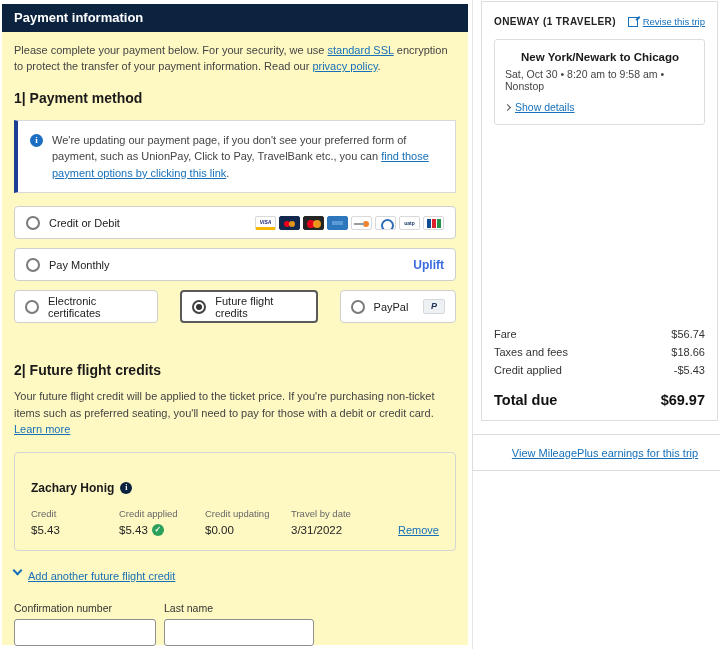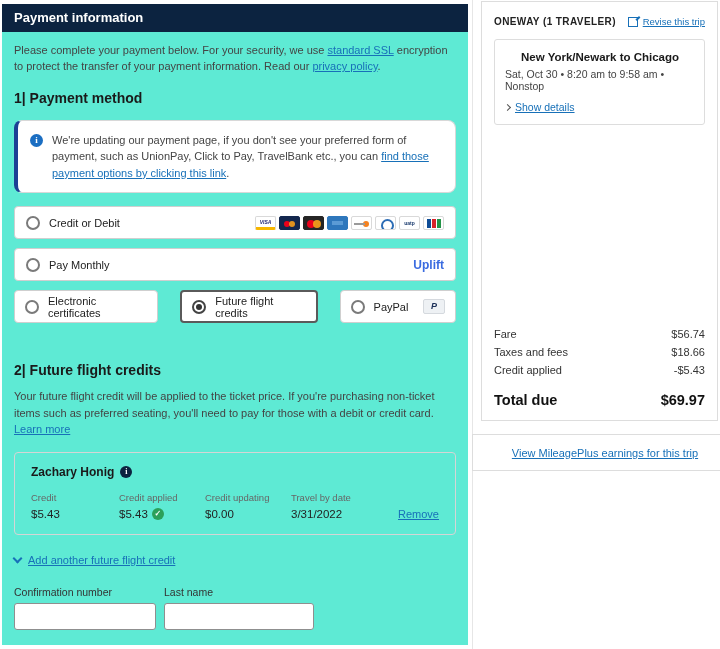--- a/index.html
+++ b/index.html
@@ -10,36 +10,36 @@
     background:#ffffff;
     color:#333;
     overflow:hidden;
     font-size:11px;
   }
   .link { color:#1770b8; text-decoration:underline; cursor:pointer; }
 
   
   .left-panel {
     position:absolute; left:2px; top:4px; width:466px; height:641px;
-    background:#5eead4;
+    background:#fef9c3;
   }
   .col-divider {
     position:absolute; left:472px; top:0; width:1px; height:649px; background:#e6e6e6;
   }
   .panel-header {
     height:28px; background:#0c2340; color:#fff;
     font-size:13px; font-weight:bold; line-height:28px; padding-left:12px;
   }
   .left-body { padding:0 12px; }
   .intro { margin-top:11px; font-size:11px; line-height:1.45; color:#444; }
   .h-section { margin-top:15px; font-size:14px; font-weight:bold; color:#1a1a1a; }
 
   .notice-box {
     margin-top:14px; border:1px solid #d8d8d8; border-left:4px solid #1c3f94;
-    border-radius:8px; padding:11px 12px; display:flex; gap:9px;
+    border-radius:0; padding:11px 12px; display:flex; gap:9px;
     font-size:11px; line-height:1.5; color:#444; background:#fff;
   }
   .info-icon {
     flex:0 0 13px; width:13px; height:13px; border-radius:50%;
     background:#1b6ec2; margin-top:2px; position:relative;
   }
   .info-icon::before {
     content:"i"; position:absolute; left:0; top:0; width:13px; height:13px;
     color:#fff; font-size:9px; font-weight:bold; font-family:"Liberation Serif",serif;
     text-align:center; line-height:13px;
@@ -104,38 +104,38 @@
   }
   .paypal-badge::before {
     content:"P"; position:absolute; left:0; right:0; top:1px; text-align:center;
     font-size:9px; font-weight:bold; font-style:italic; color:#1b2f57;
   }
 
   .desc { margin-top:10px; font-size:11px; line-height:1.5; color:#444; }
 
   .credit-card-box {
     margin-top:14px; border:1px solid #d5d5d5; border-radius:4px;
-    padding:12px 16px 14px 16px;
+    padding:28px 16px 14px 16px;
   }
   .cc-name-row { display:flex; align-items:center; gap:6px; }
   .cc-name { font-size:12px; font-weight:bold; color:#1a1a1a; }
   .cc-info-icon { width:12px; height:12px; border-radius:50%; background:#0c2340; position:relative; }
   .cc-info-icon::before { content:"i"; position:absolute; left:0; width:12px; text-align:center;
     color:#fff; font-size:8px; line-height:12px; font-family:"Liberation Serif",serif; font-weight:bold; }
   .cc-cols { display:flex; margin-top:13px; align-items:flex-end; }
   .cc-col { }
   .cc-col-label { font-size:9.5px; color:#666; }
   .cc-col-value { font-size:11.5px; color:#222; margin-top:5px; display:flex; align-items:center; gap:4px; }
   .w1 { width:88px; } .w2 { width:86px; } .w3 { width:86px; } .w4 { width:100px; }
   .check-icon { width:12px; height:12px; border-radius:50%; background:#2ba05a; position:relative; display:inline-block; }
   .check-icon::before { content:"\2713"; position:absolute; left:0; width:12px; text-align:center;
     color:#fff; font-size:8px; line-height:12px; font-weight:bold; }
   .cc-remove { margin-left:auto; font-size:11px; }
 
-  .add-another { margin-top:19px; display:flex; align-items:center; gap:7px; font-size:11px; }
+  .add-another { margin-top:19px; display:flex; gap:7px; font-size:11px; }
   .chev-down { width:7px; height:7px; border-left:2px solid #1770b8; border-bottom:2px solid #1770b8;
     transform:rotate(-45deg); margin-top:-3px; }
 
   .form-labels { display:flex; margin-top:20px; }
   .form-label { font-size:10.5px; color:#333; }
   .fl1 { width:150px; } .fl2 { width:150px; }
   .form-inputs { display:flex; margin-top:5px; gap:8px; }
   .text-input {
     width:142px; height:27px; border:1px solid #8f8f8f; border-radius:3px;
     font-size:11px; padding:0 6px; font-family:"Liberation Sans",sans-serif;

